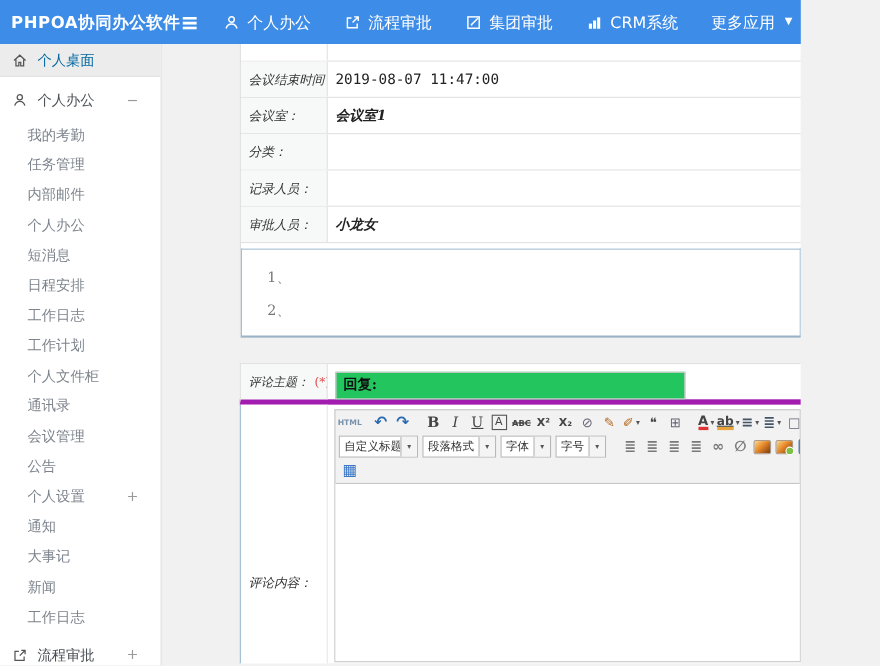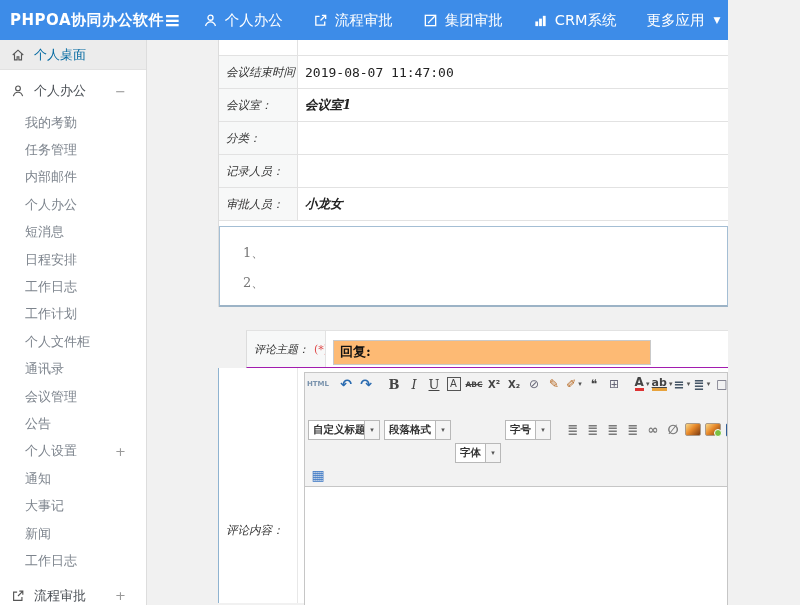--- a/index.html
+++ b/index.html
@@ -32,24 +32,24 @@
   .row.partial { height:16px; }
   .lcell { width:79px; flex:0 0 79px; background:#f7f8f8; border-right:1px solid #e2e2e2; display:flex; align-items:center; padding-left:7px; font-family:"DejaVu Serif", serif; font-style:italic; font-size:11.5px; color:#333; white-space:nowrap; overflow:hidden; }
   .row.partial .lcell { background:#fff; }
   .vcell { flex:1; display:flex; align-items:center; padding-left:7px; font-family:"DejaVu Serif", serif; font-size:12.5px; color:#222; }
   .vcell.mono { font-family:"DejaVu Sans Mono", monospace; font-size:13px; }
   .vcell.bold { font-weight:bold; font-style:italic; }
   .content-box { margin-top:5px; height:81px; background:#fff; border:1px solid #a4bed4; border-bottom:2px solid #9cb3c6; padding:11px 0 0 23px; font-family:"DejaVu Serif", serif; font-size:13px; color:#777; line-height:30px; }
 
   
   .t2 { margin-top:23px; }
-  .row-subject { display:flex; height:38px; background:#fff; border-top:1px solid #e2e2e2; border-bottom:1px solid #a21caf; border-left:1px solid #dcdcdc;margin-left:28px; }
+  .row-subject { display:flex; height:38px; background:#fff; border-top:1px solid #e2e2e2; border-bottom:5px solid #a21caf; border-left:1px solid #dcdcdc; }
   .row-subject .lcell { font-size:11px; gap:3px; }
   .req { color:#e04b4b; font-style:normal; font-size:11px; margin-left:2px; }
-  .subject-input { margin:6px 0 0 0; width:318px; height:25px; border:1px solid #c9c9c9; font-family:"DejaVu Serif", serif; font-weight:bold; font-size:13px; padding:2px 6px; color:#111; background:#fdba74; }
+  .subject-input { margin:6px 0 0 0; width:318px; height:25px; border:1px solid #c9c9c9; font-family:"DejaVu Serif", serif; font-weight:bold; font-size:13px; padding:2px 6px; color:#111; background:#22c55e; }
   .row-content { display:flex; height:235px; background:#fff; border-left:1px solid #8fb3d0; }
   .row-content .lcell2 { width:79px; flex:0 0 79px; background:#fff; border-right:1px solid #e8e8e8; display:flex; align-items:center; justify-content:flex-start; padding:90px 0 0 7px; font-family:"DejaVu Serif", serif; font-style:italic; font-size:11.5px; color:#333; white-space:nowrap; }
   .row-content .vcell2 { flex:1; padding:4px 0 0 6px; min-width:0; }
 
   
   .editor { border:1px solid #c6c6c6; background:#f2f2f2; }
   .tb { display:flex; align-items:center; padding:1px 3px; flex-wrap:nowrap; overflow:hidden; }
   .btn { min-width:20px; height:20px; display:inline-flex; align-items:center; justify-content:center; font-size:12px; color:#444; cursor:pointer; border:1px solid transparent; border-radius:2px; padding:0 1px; white-space:nowrap; }
   .sep { width:1px; height:15px; background:#cfcfcf; margin:0 4px; }
   .k-html { font-size:7px; font-weight:bold; color:#7a93ad; letter-spacing:0; }
@@ -61,23 +61,23 @@
   .g-strike { font-size:7.5px; font-weight:bold; text-decoration:line-through; }
   .g-small { font-size:10px; font-weight:bold; }
   .c-orange { color:#b5651d; }
   .c-gray { color:#667; font-size:12px; }
   .fcolor { font-weight:bold; font-size:12px; border-bottom:3px solid #d33; line-height:11px; }
   .hcolor { font-weight:bold; font-size:11px; border-bottom:3px solid #e8a33d; line-height:11px;text-decoration:underline; }
   .lists { color:#456; font-size:13px; font-weight:bold; }
   .tiny-caret { font-size:7px; color:#555; margin-left:2px; }
   .c-screen { color:#3a76c4; font-size:13px; }
   .dd { height:20px; background:#fff; border:1px solid #b8b8b8; display:inline-flex; align-items:center; margin-right:4px; cursor:pointer; }
-  .ddl { padding:0 4px; font-size:10.5px; color:#333; font-family:"DejaVu Serif", serif; font-weight:bold; overflow:hidden; white-space:nowrap; flex:1;text-align:center; }
+  .ddl { padding:0 4px; font-size:10.5px; color:#333; font-family:"DejaVu Serif", serif; font-weight:normal; overflow:hidden; white-space:nowrap; flex:1;text-align:center; }
   .ddc { border-left:1px solid #b8b8b8; width:15px; height:100%; display:inline-flex; align-items:center; justify-content:center; font-size:7px; color:#555; background:#f4f4f4; }
-  .dd1,.dd2,.dd4 { width:72px; } .dd3 { width:60px;margin-top:47px; }
+  .dd1,.dd2,.dd4 { width:72px; } .dd3 { width:60px; }
   .align-g { color:#7a7a7a; font-size:13px; font-weight:bold; }
   .ic-img { width:17px; height:13px; border:1px solid #a98; border-radius:2px; background:linear-gradient(135deg,#f7d98a 0%,#e8892a 45%,#7c3b12 100%); display:inline-block; }
   .ic-img2 { position:relative; }
   .ic-img2::after { content:""; position:absolute; right:-2px; bottom:-2px; width:6px; height:6px; border-radius:50%; background:#7ac143; border:1px solid #fff; }
   .ic-media { width:15px; height:14px; background:#4a7dbd; border:1px solid #2f5d96; border-radius:2px; color:#fff; font-size:8px; display:inline-flex; align-items:center; justify-content:center; }
   .g-table { color:#3a76c4; font-size:14px; }
   .edit-area { background:#fff; border-top:1px solid #c6c6c6; height:162px; cursor:text; }
 </style>
 </head>
 <body>

